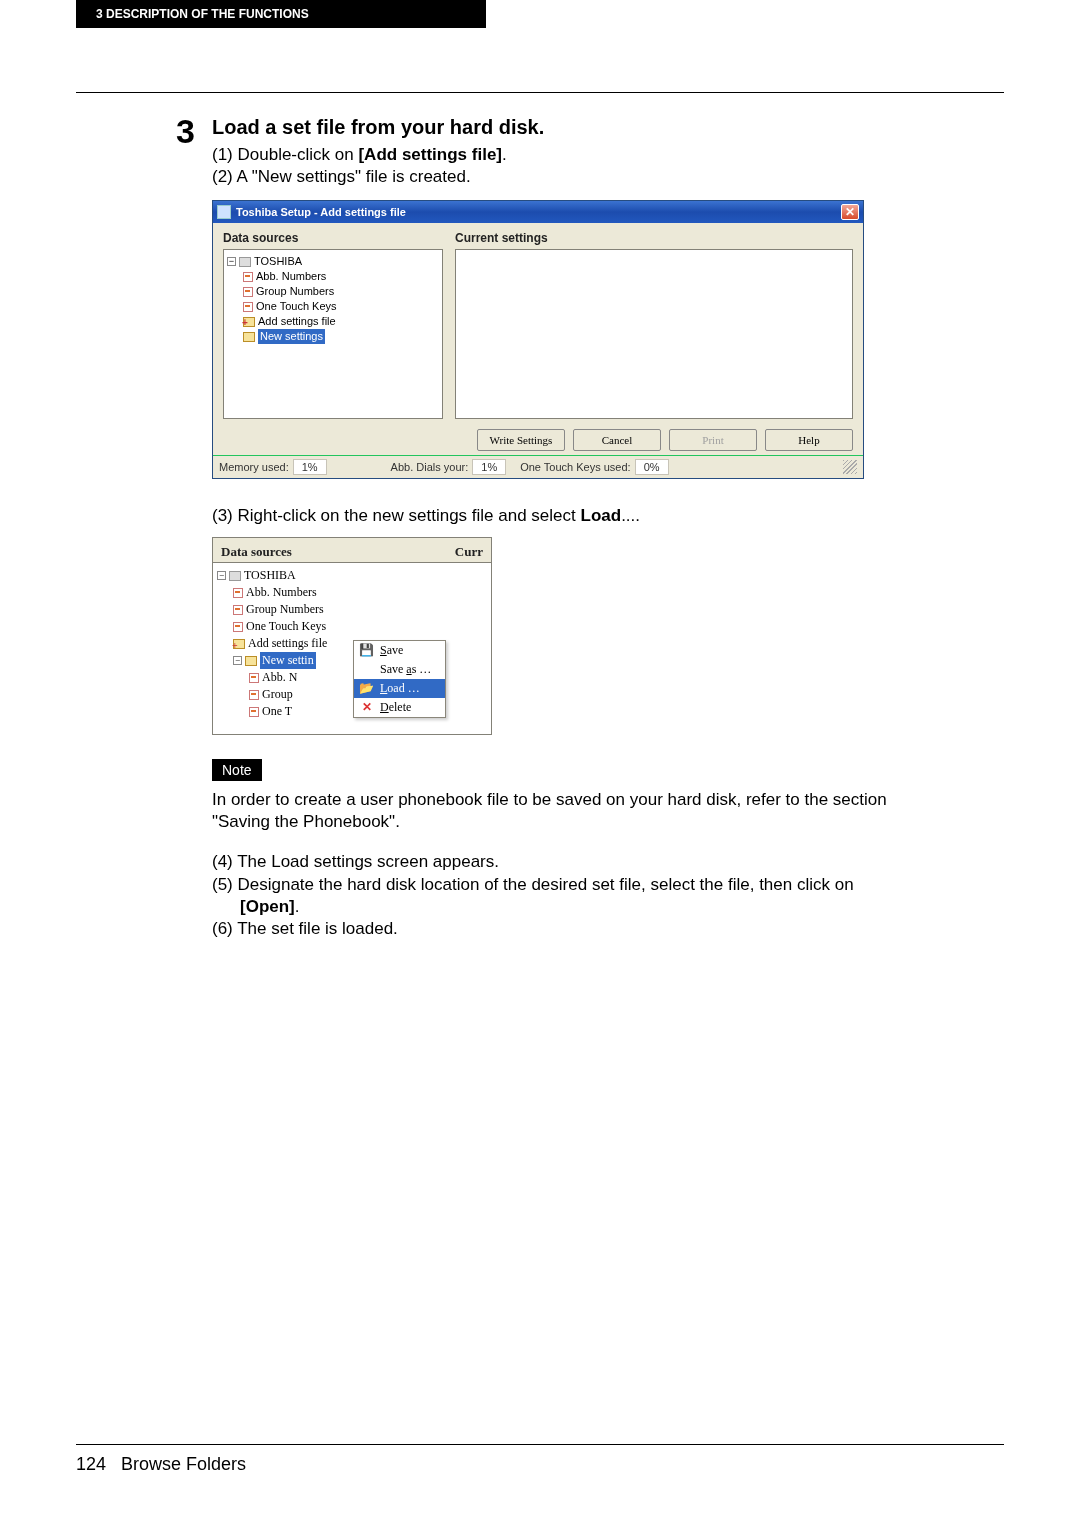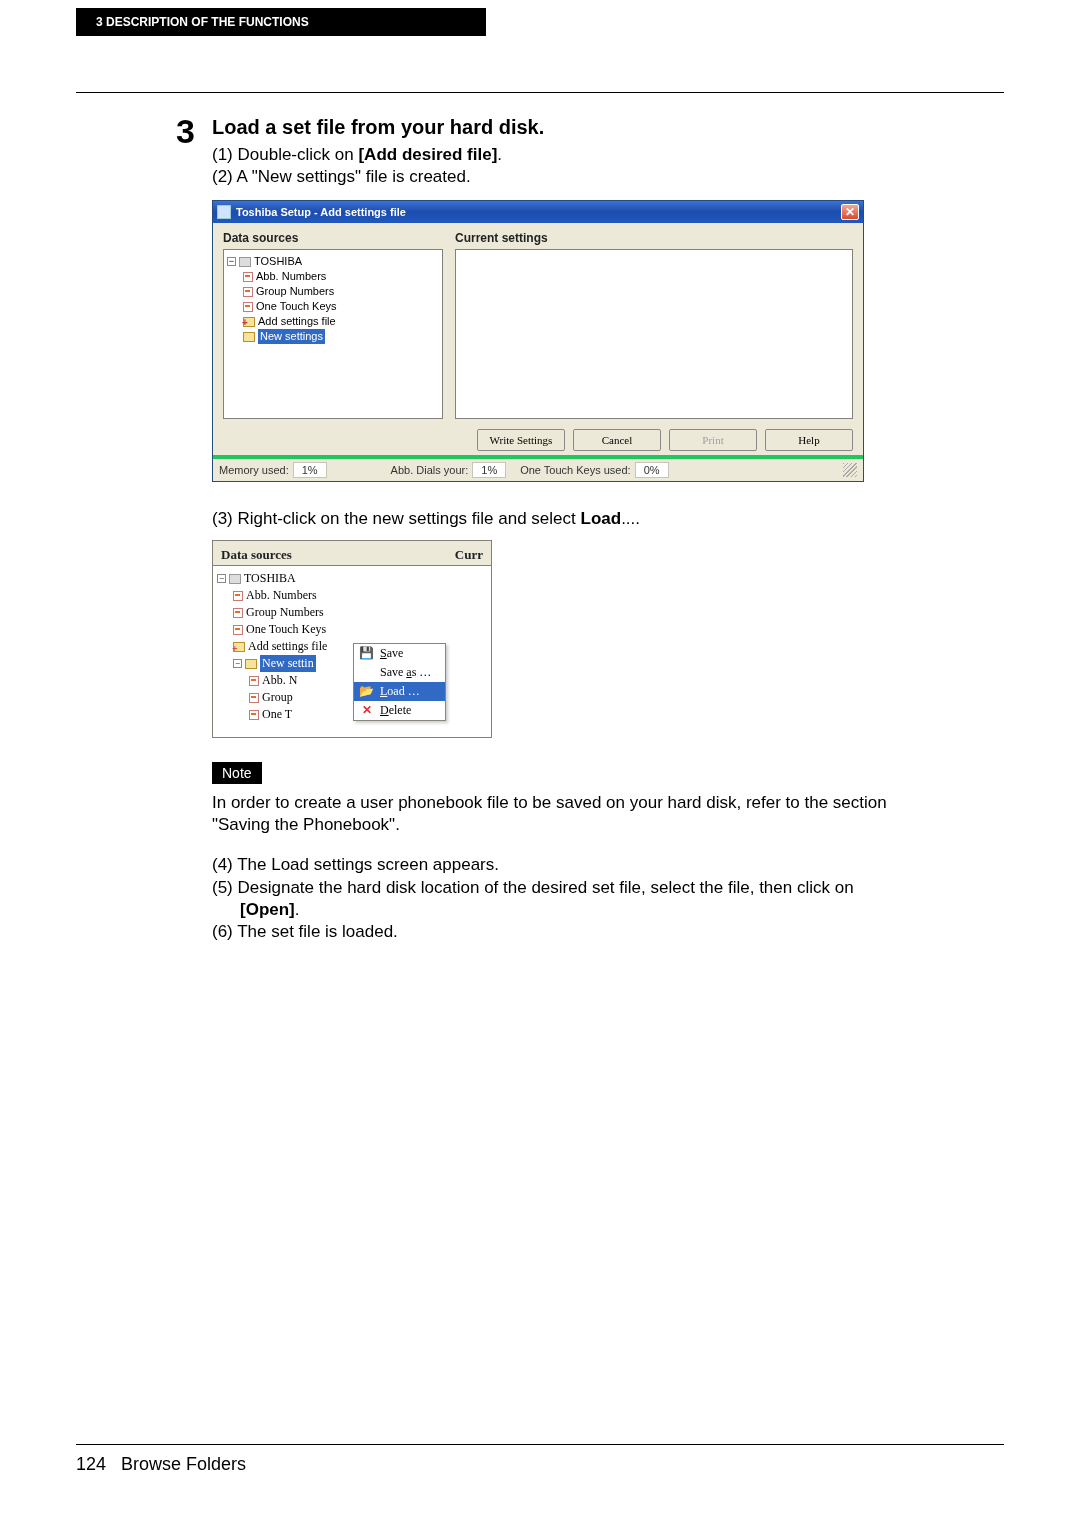--- a/index.html
+++ b/index.html
@@ -15,21 +15,20 @@
     position: absolute;
     top: 0; left: 76px;
     width: 410px; height: 28px;
     background: #000;
     color: #fff;
     font-size: 12px;
     font-weight: bold;
     display: flex;
     align-items: center;
     padding-left: 20px;
-    margin-top: 8px;
   }
   .hr-top {
     position: absolute;
     top: 92px; left: 76px; right: 76px;
     border-top: 1px solid #000;
   }
   .content {
     position: absolute;
     top: 116px; left: 176px;
     width: 760px;
@@ -122,21 +121,21 @@
     padding: 4px 10px;
   }
   .win-buttons button {
     font-family:Tahoma; font-size:11px;
     width: 88px; height:22px;
     background:#ece9d8; border:1px solid #888; border-radius:2px;
   }
   .win-buttons button:disabled { color:#a0a0a0; }
   .statusbar {
     display:flex; align-items:center;
-    border-top:4px solid #22c55e;
+    border-top:1px solid #22c55e;
     padding: 3px 6px;
     font-size:11px;
     color:#333;
     background:#ece9d8;
   }
   .statusbar .cell {
     border:1px solid #c8c4b8; background:#fff; padding:1px 8px; margin:0 4px;
   }
   .statusbar .grip {
     margin-left:auto; width:14px; height:14px;
@@ -191,21 +190,21 @@
 </div>
 <div class="hr-top"></div>
 
 <div class="step-num">3</div>
 
 <div class="content">
   <div class="step-block">
     <div class="step-heading">Load a set file from your hard disk.</div>
     <div class="body-text">
       <div>
-        <span>(1) Double-click on </span><b>[Add desired file]</b><span>.</span>
+        <span>(1) Double-click on </span><b>[Add settings file]</b><span>.</span>
       </div>
       <div>(2) A "New settings" file is created.</div>
     </div>
 
     
     <div class="win">
       <div class="titlebar">
         <span class="t-icon"></span>
         <span>Toshiba Setup - Add settings file</span>
         <span class="close">✕</span>

